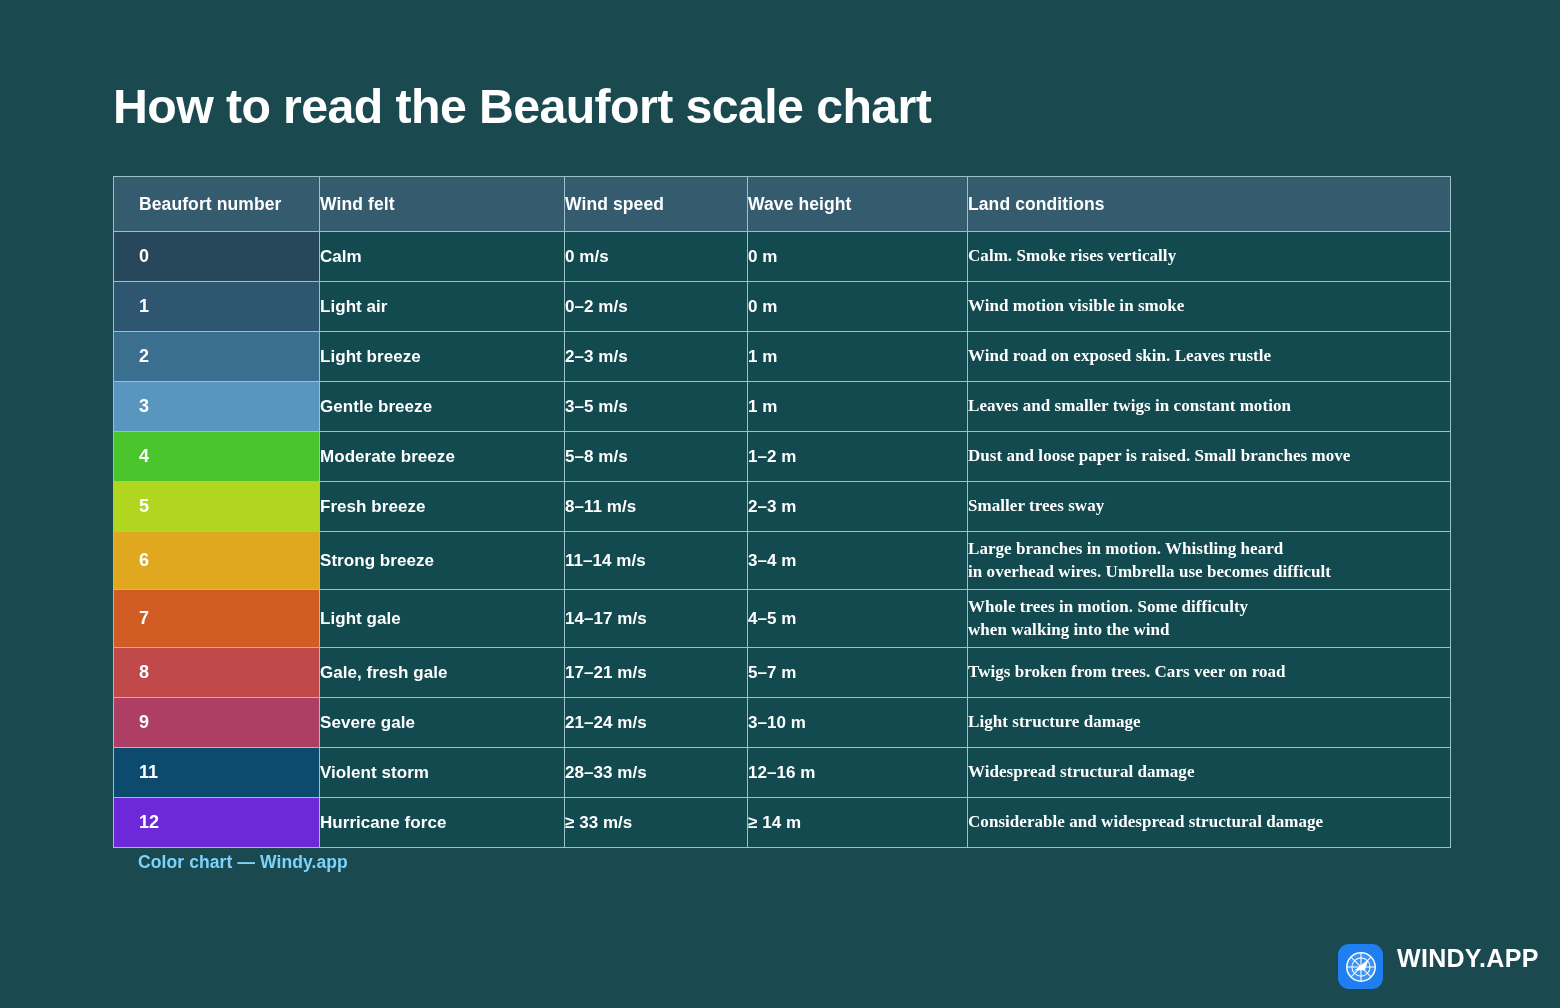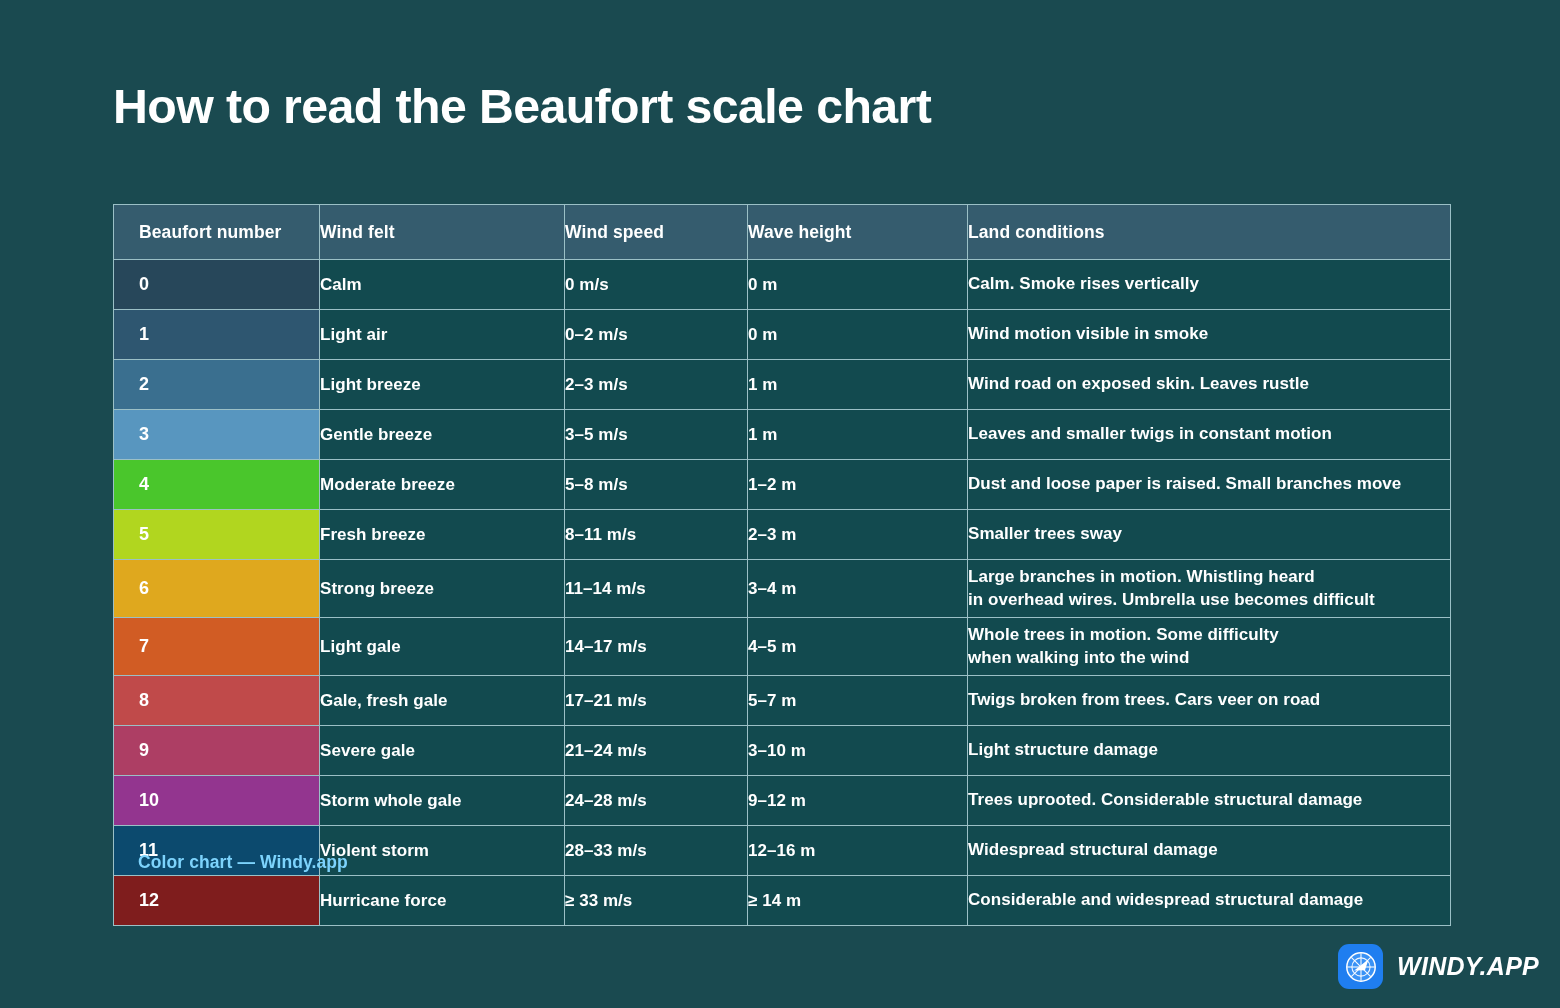--- a/index.html
+++ b/index.html
@@ -33,21 +33,20 @@
     transform: scaleX(0.985);
     transform-origin: left center;
   }
 
   
   .table-wrap {
     position: absolute;
     left: 113px;
     top: 176px;
     width: 1337px;
-    margin-top: 28px;
   }
   table.beaufort {
     border-collapse: collapse;
     width: 1337px;
     table-layout: fixed;
   }
   table.beaufort col.c-num   { width: 206px; }
   table.beaufort col.c-type  { width: 245px; }
   table.beaufort col.c-speed { width: 183px; }
   table.beaufort col.c-wave  { width: 220px; }
@@ -96,21 +95,21 @@
     align-items: center;
     font-size: 18px;
     font-weight: bold;
     color: #ffffff;
   }
   tbody td.land-cell {
     line-height: 1.30;
     font-size: 17px;
   }
   tbody tr.tall td { height: 57px; }
-  .land-text { display: block; }
+  .land-text { display: block; font-family: Liberation Serif, serif; }
 
   
   .footer-strong {
     position: absolute;
     left: 138px;
     top: 852px;
     font-size: 17.5px;
     font-weight: bold;
     color: #7dd3fc;
     letter-spacing: 0.1px;
@@ -124,23 +123,22 @@
     color: #f2f7f8;
     letter-spacing: 0.1px;
   }
 
   
   .logo {
     position: absolute;
     left: 1338px;
     top: 944px;
     display: flex;
-    align-items: center;
+    align-items: flex-start;
     gap: 14px;
-    font-style: italic;
   }
   .logo-mark {
     width: 45px;
     height: 45px;
     border-radius: 11px;
     background: #1f7ef0;
     display: flex;
     align-items: center;
     justify-content: center;
     flex: 0 0 auto;
@@ -286,43 +284,32 @@
             </td>
             <td>Severe gale</td>
             <td>21–24 m/s</td>
             <td>3–10 m</td>
             <td class="land-cell">
               <span class="land-text">Light structure damage</span>
             </td>
           </tr>
           <tr>
             <td class="num-cell">
-              <span class="swatch" style="background: rgb(147, 53, 143);">10</span>
-            </td>
-            <td>Storm whole gale</td>
-            <td>24–28 m/s</td>
-            <td>9–12 m</td>
-            <td class="land-cell">
-              <span class="land-text">Trees uprooted. Considerable structural damage</span>
-            </td>
-          </tr>
-          <tr>
-            <td class="num-cell">
               <span class="swatch" style="background: #0c4a6e;">11</span>
             </td>
             <td>Violent storm</td>
             <td>28–33 m/s</td>
             <td>12–16 m</td>
             <td class="land-cell">
               <span class="land-text">Widespread structural damage</span>
             </td>
           </tr>
           <tr>
             <td class="num-cell">
-              <span class="swatch" style="background: #7f1d1d;">12</span>
+              <span class="swatch" style="background: #6d28d9;">12</span>
             </td>
             <td>Hurricane force</td>
             <td>≥ 33 m/s</td>
             <td>≥ 14 m</td>
             <td class="land-cell">
               <span class="land-text">Considerable and widespread structural damage</span>
             </td>
           </tr>
         </tbody>
     </table>

